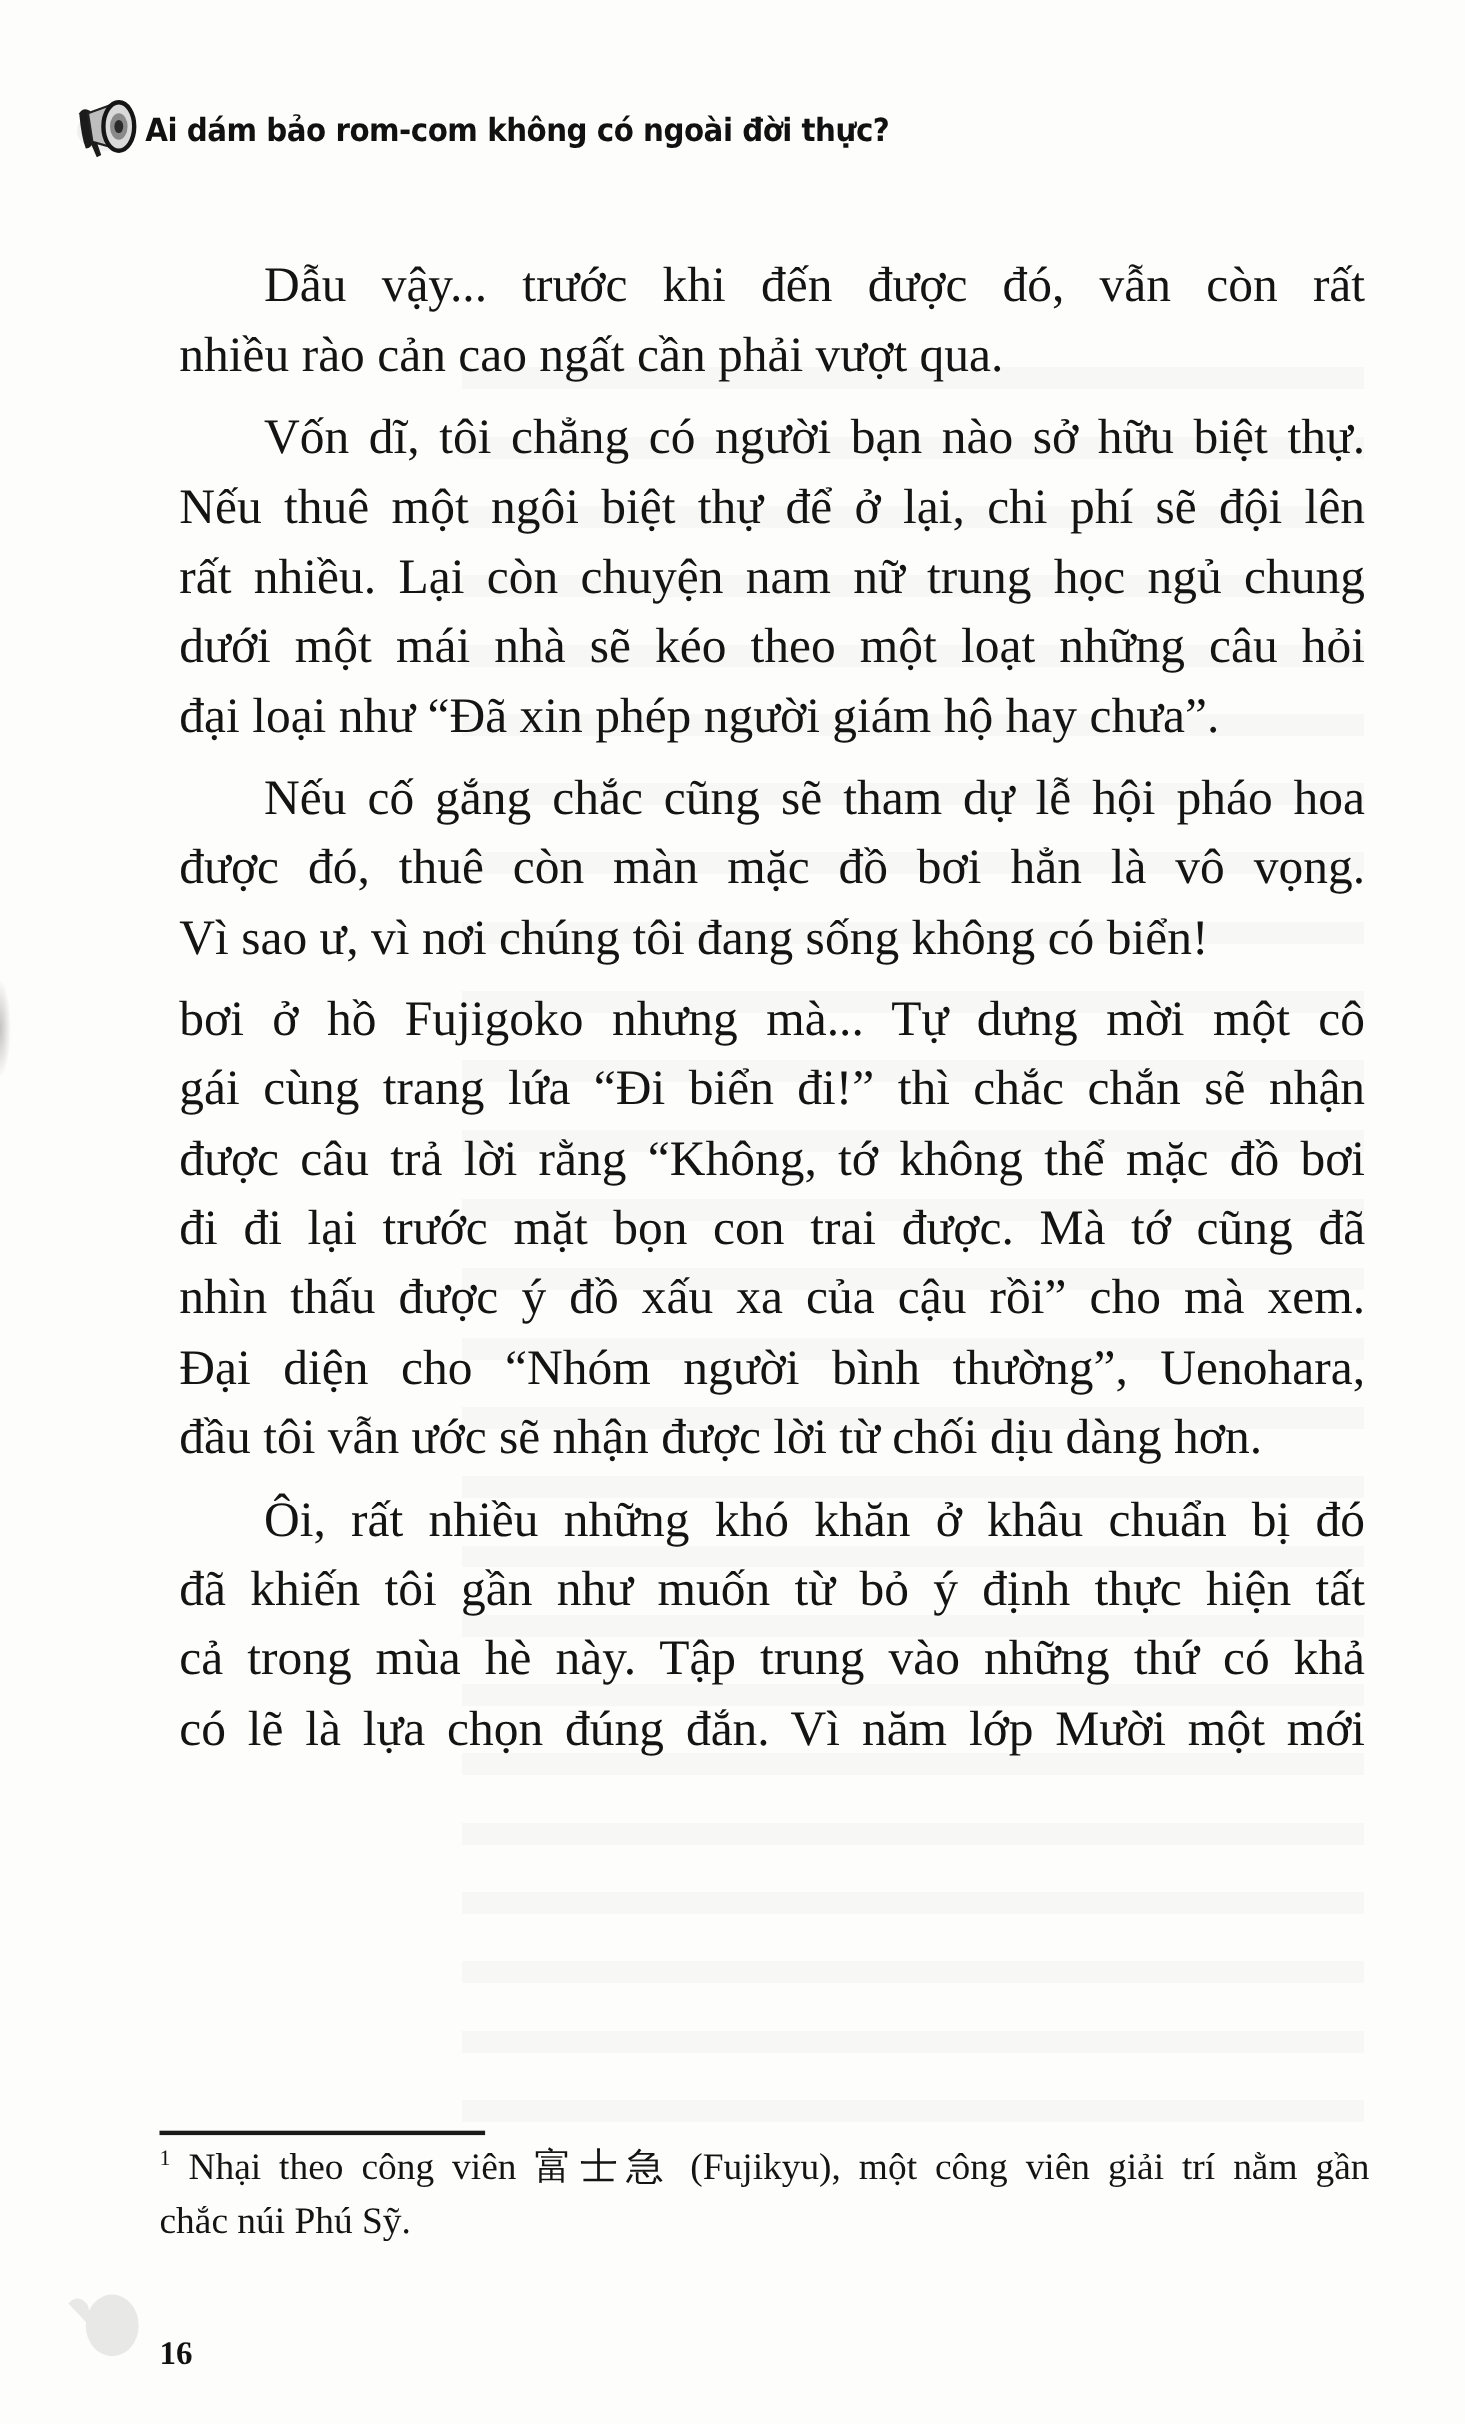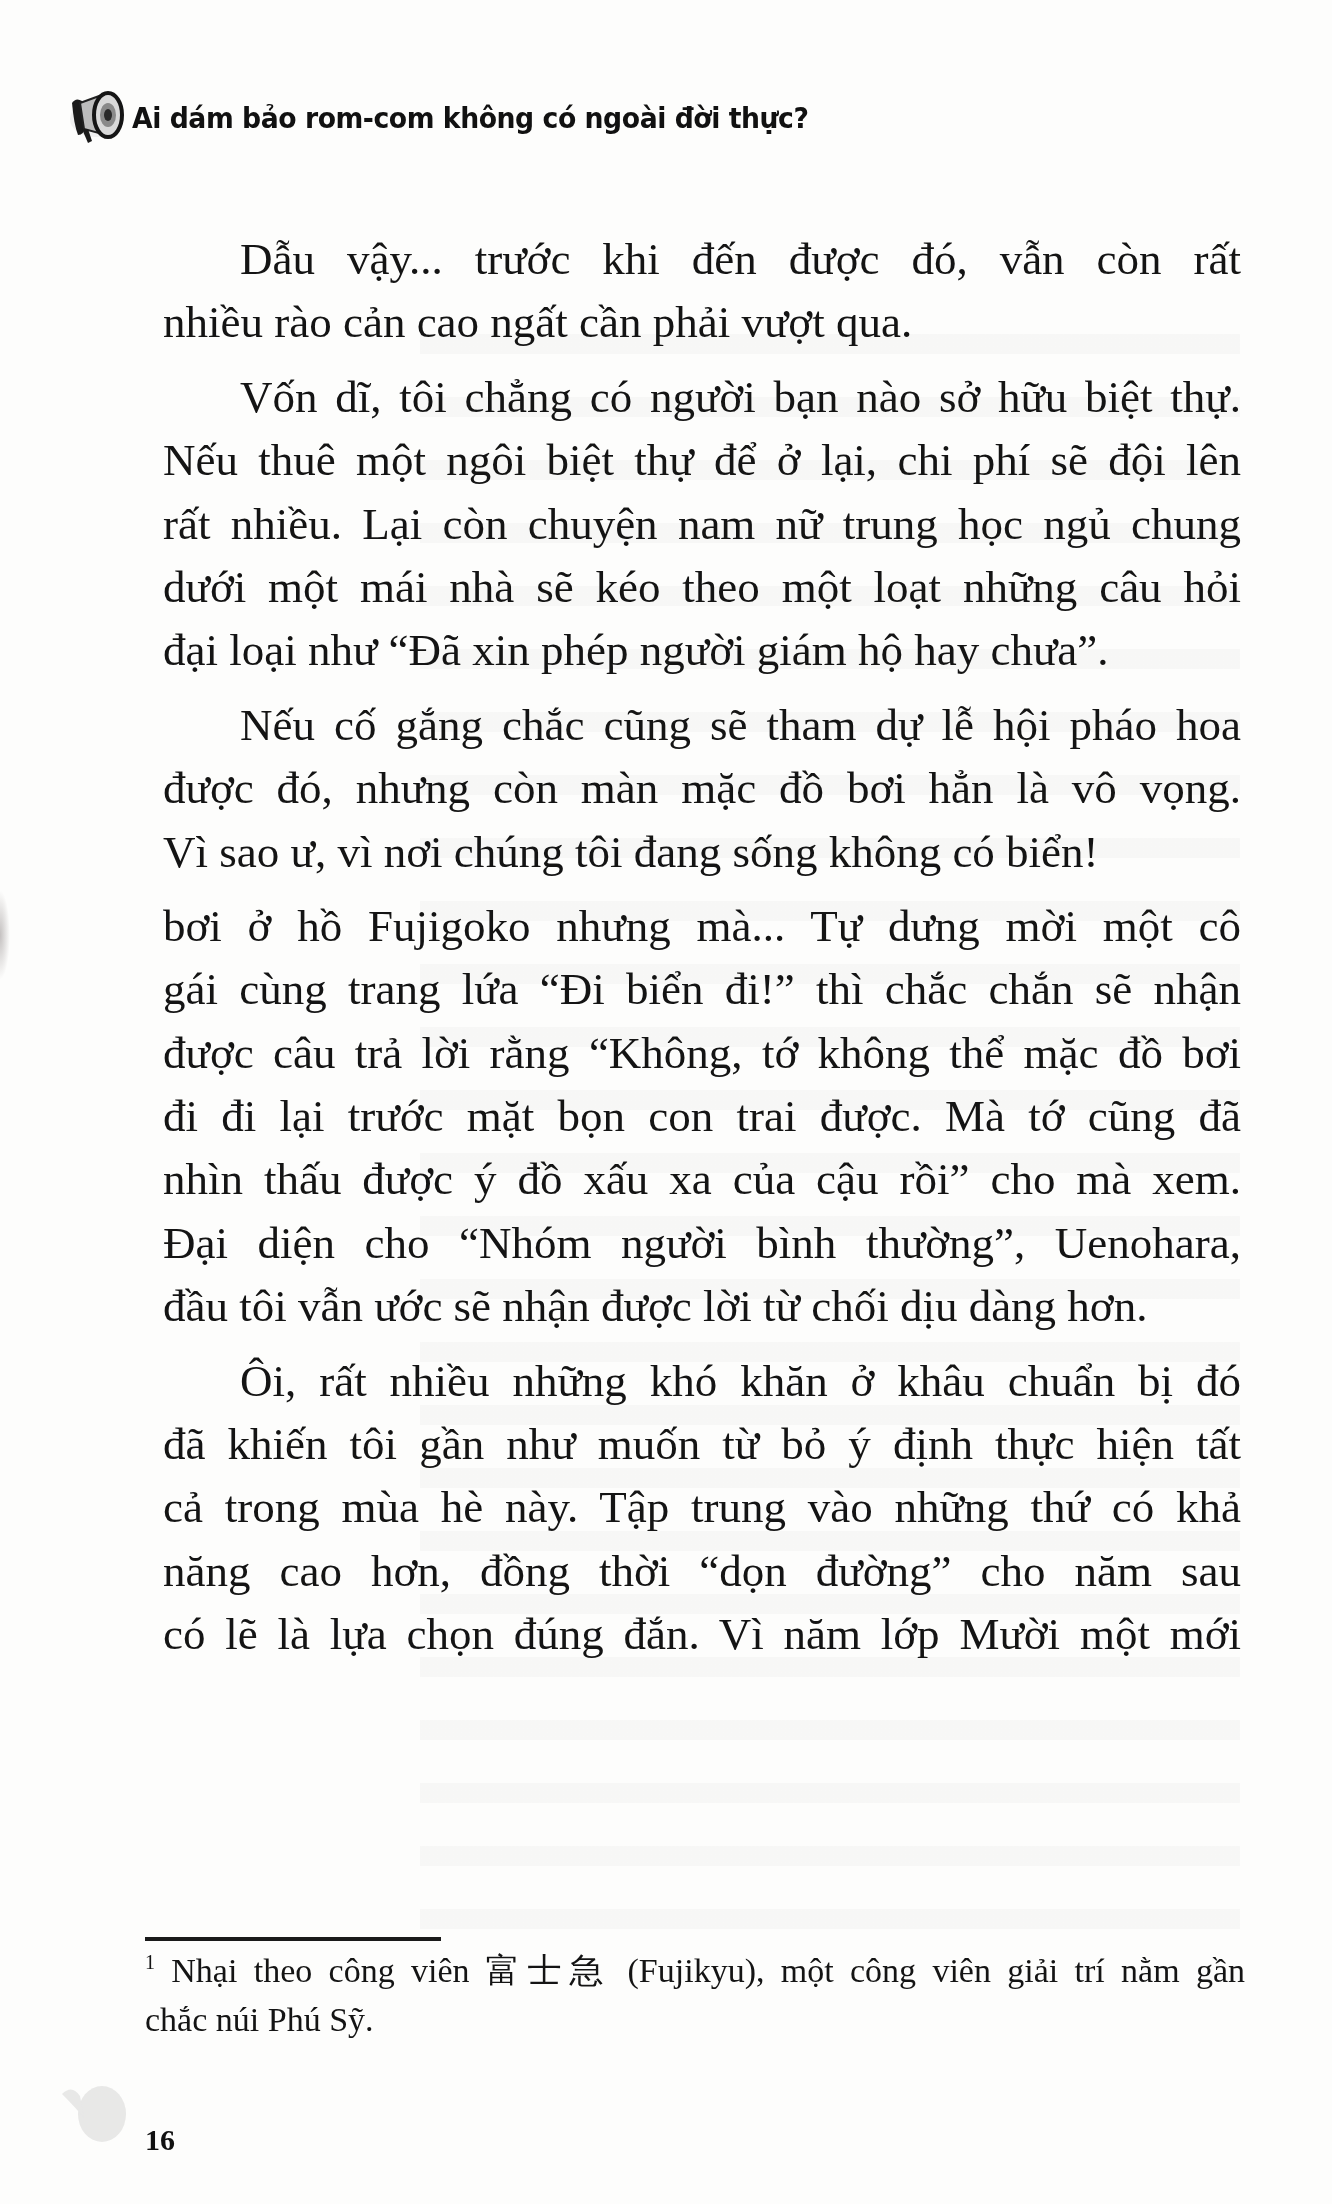--- a/index.html
+++ b/index.html
@@ -101,37 +101,36 @@
     </p>
     <p class="para">
       <span class="line first">Vốn dĩ, tôi chẳng có người bạn nào sở hữu biệt thự.</span>
       <span class="line">Nếu thuê một ngôi biệt thự để ở lại, chi phí sẽ đội lên</span>
       <span class="line">rất nhiều. Lại còn chuyện nam nữ trung học ngủ chung</span>
       <span class="line">dưới một mái nhà sẽ kéo theo một loạt những câu hỏi</span>
       <span class="line last">đại loại như “Đã xin phép người giám hộ hay chưa”.</span>
     </p>
     <p class="para">
       <span class="line first">Nếu cố gắng chắc cũng sẽ tham dự lễ hội pháo hoa</span>
-      <span class="line">được đó, nhưng còn màn mặc đồ bơi hẳn là vô vọng.</span>
+      <span class="line">được đó, thuê còn màn mặc đồ bơi hẳn là vô vọng.</span>
       <span class="line last">Vì sao ư, vì nơi chúng tôi đang sống không có biển!</span>
     </p>
     <p class="para">
       <span class="line">bơi ở hồ Fujigoko nhưng mà... Tự dưng mời một cô</span>
       <span class="line">gái cùng trang lứa “Đi biển đi!” thì chắc chắn sẽ nhận</span>
       <span class="line">được câu trả lời rằng “Không, tớ không thể mặc đồ bơi</span>
       <span class="line">đi đi lại trước mặt bọn con trai được. Mà tớ cũng đã</span>
       <span class="line">nhìn thấu được ý đồ xấu xa của cậu rồi” cho mà xem.</span>
       <span class="line">Đại diện cho “Nhóm người bình thường”, Uenohara,</span>
       <span class="line last">đầu tôi vẫn ước sẽ nhận được lời từ chối dịu dàng hơn.</span>
     </p>
     <p class="para">
       <span class="line first">Ôi, rất nhiều những khó khăn ở khâu chuẩn bị đó</span>
       <span class="line">đã khiến tôi gần như muốn từ bỏ ý định thực hiện tất</span>
       <span class="line">cả trong mùa hè này. Tập trung vào những thứ có khả</span>
-      <span class="line">năng cao hơn, đồng thời “dọn đường” cho năm sau</span>
       <span class="line">có lẽ là lựa chọn đúng đắn. Vì năm lớp Mười một mới</span>
     </p>
   </div>
 
   <div class="footnote-rule"></div>
   <div class="footnote">
     <span class="line"><sup>1</sup><span> Nhại theo công viên 富士急 (Fujikyu), một công viên giải trí nằm gần</span></span>
     <span class="line last">chắc núi Phú Sỹ.</span>
   </div>
 

